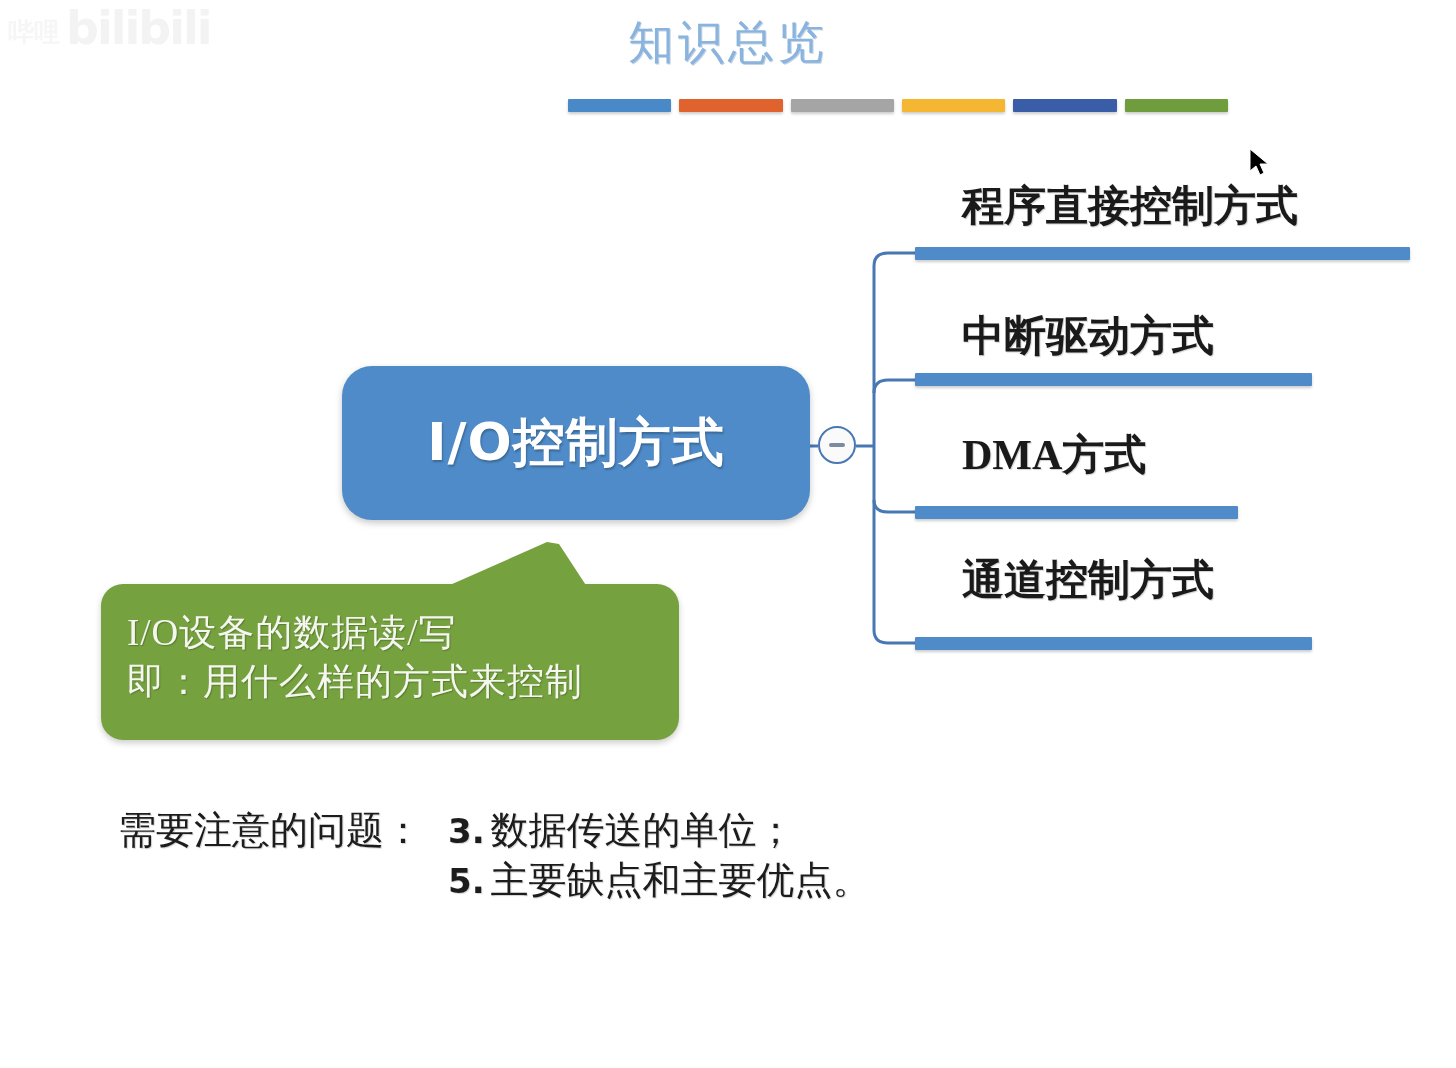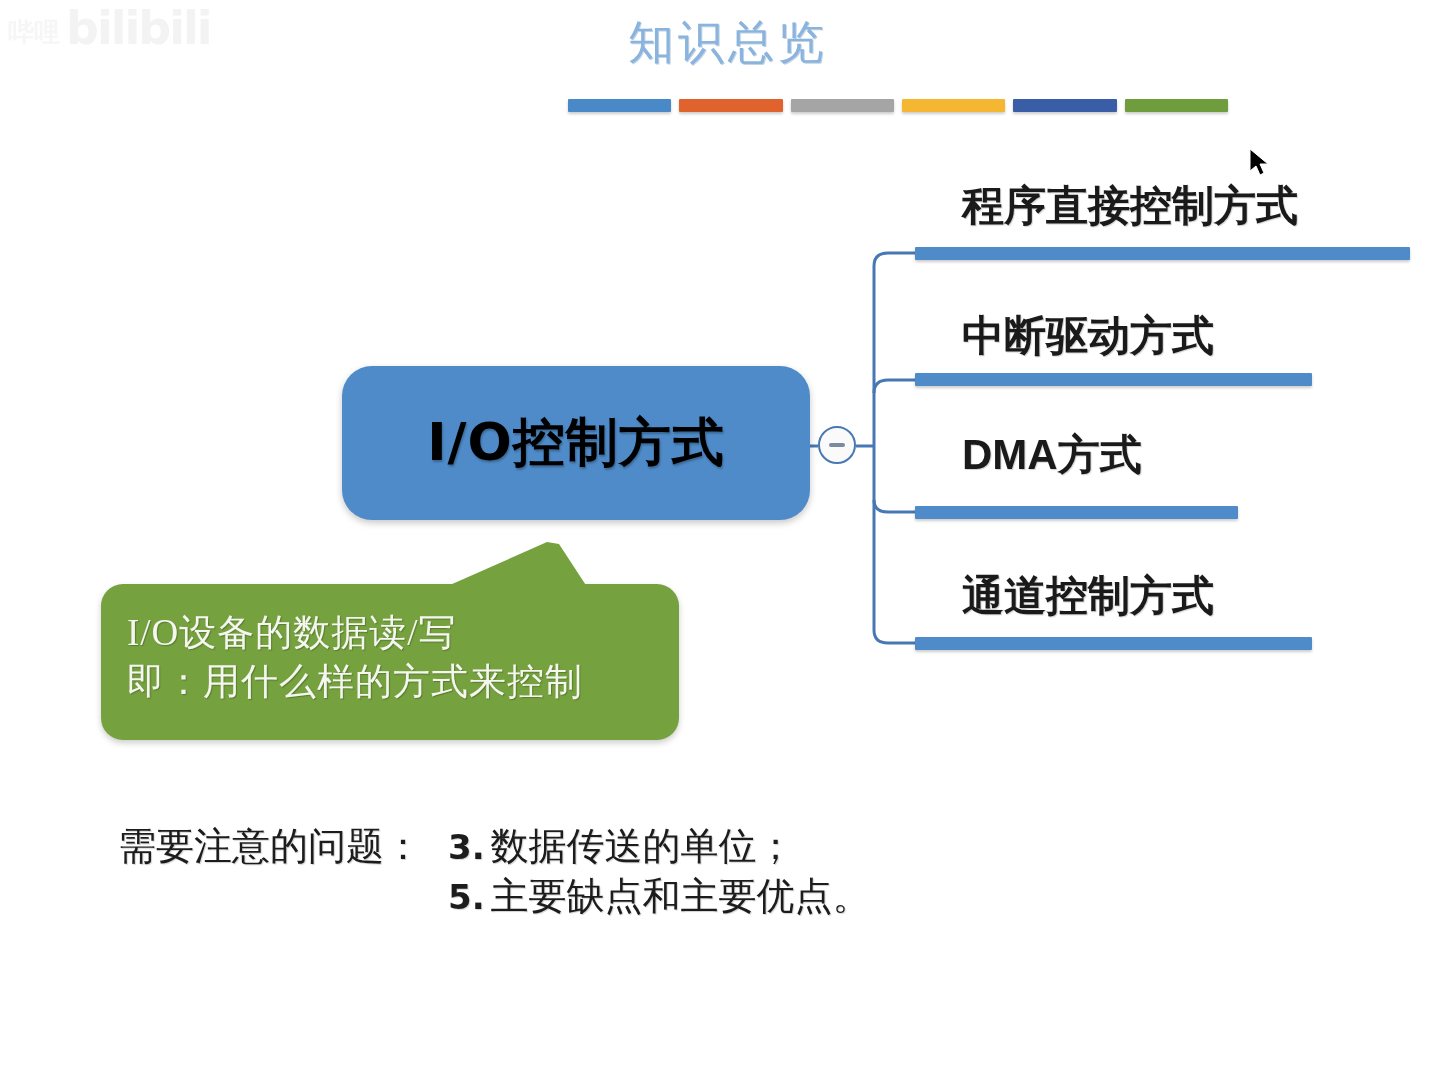--- a/index.html
+++ b/index.html
@@ -131,21 +131,21 @@
     background: #7b8aa0;
     border-radius: 2px;
   }
 
   .branch {
     position: absolute;
   }
   .branch-label {
     position: absolute;
     left: 962px;
-    font-family: Liberation Sans, sans-serif;
+    font-family: Liberation Serif, serif;
     font-size: 42px;
     font-weight: 700;
     color: #1a1a1a;
     white-space: nowrap;
     text-shadow: 1px 1px 1px rgba(0,0,0,0.18);
   }
   .branch-bar {
     position: absolute;
     left: 915px;
     height: 13px;
@@ -188,21 +188,20 @@
   
   .notes {
     position: absolute;
     left: 118px;
     top: 806px;
     font-family: "Liberation Serif", "DejaVu Serif", serif;
     font-size: 38px;
     line-height: 49px;
     color: #1c1c1c;
     text-shadow: 1px 1px 1px rgba(0,0,0,0.18);
-    margin-top: 16px;
   }
   .notes-row {
     display: flex;
     align-items: flex-start;
   }
   .notes-lead {
     width: 330px;
     flex: 0 0 330px;
     white-space: nowrap;
   }
@@ -260,21 +259,21 @@
     <path d="M 874 270 L 874 266 Q 874 253 888 253 L 915 253" stroke="#4878b4" stroke-width="3" fill="none"></path>
 
     <path d="M 874 393 Q 874 380 888 380 L 915 380" stroke="#4878b4" stroke-width="3" fill="none"></path>
 
     <path d="M 874 500 Q 874 512 888 512 L 915 512" stroke="#4878b4" stroke-width="3" fill="none"></path>
 
     <path d="M 874 630 Q 874 643 888 643 L 915 643" stroke="#4878b4" stroke-width="3" fill="none"></path>
   </svg>
 
   <div class="root-node" style="background: rgb(78, 139, 200);">
-    <span class="root-label" style="color: #000000; text-align: center;">I/O控制方式</span>
+    <span class="root-label" style="color: #ffffff; text-align: center;">I/O控制方式</span>
   </div>
 
   <div class="collapse-btn">
     <span class="minus"></span>
   </div>
 
   <div class="branch">
     <div class="branch-label" style="top:178px">程序直接控制方式</div>
     <div class="branch-bar" style="top: 247px; width: 495px; background: rgb(78, 139, 200);"></div>
   </div>
@@ -283,21 +282,21 @@
     <div class="branch-label" style="top:308px">中断驱动方式</div>
     <div class="branch-bar" style="top: 373px; width: 397px; background: rgb(78, 139, 200);"></div>
   </div>
 
   <div class="branch">
     <div class="branch-label" style="top:427px">DMA方式</div>
     <div class="branch-bar" style="top: 506px; width: 323px; background: rgb(78, 139, 200);"></div>
   </div>
 
   <div class="branch">
-    <div class="branch-label" style="top:568px">通道控制方式</div>
+    <div class="branch-label" style="top:552px">通道控制方式</div>
     <div class="branch-bar" style="top: 637px; width: 397px; background: rgb(78, 139, 200);"></div>
   </div>
 
   <div class="callout" style="background: rgb(118, 161, 63);"></div>
   <svg class="callout-pointer" viewBox="0 0 175 70">
     <polygon points="0,62 122,8 134,10 168,62" fill="#76a13f"></polygon>
   </svg>
   <div class="callout-text" style="color: rgb(244, 246, 239);">
     <div>I/O设备的数据读/写</div>
     <div>即：用什么样的方式来控制</div>

